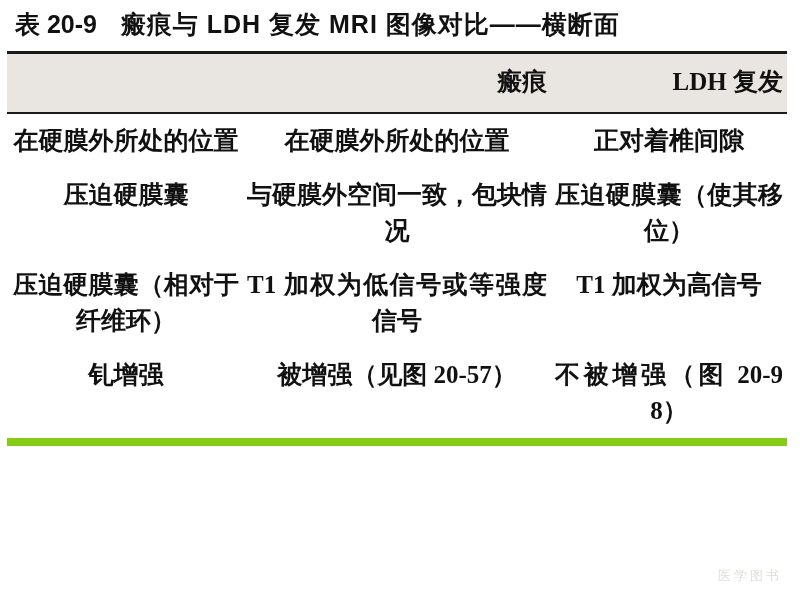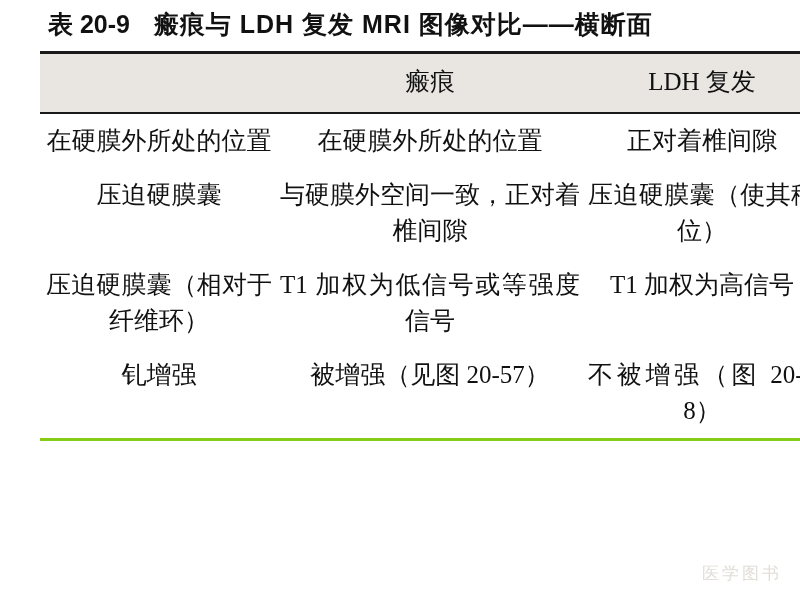--- a/index.html
+++ b/index.html
@@ -12,21 +12,21 @@
     background: #ffffff;
     font-family: "Liberation Serif", "DejaVu Serif", serif;
     color: #111111;
     overflow: hidden;
   }
   .page {
     position: relative;
     width: 800px;
     height: 589px;
     box-sizing: border-box;
-    padding: 0 40px;
+    padding: 0 7px;
   }
   .table-caption {
     font-family: "Liberation Sans", "DejaVu Sans", sans-serif;
     font-weight: bold;
     font-size: 25px;
     letter-spacing: 1px;
     color: #111111;
     padding: 8px 0 10px 8px;
     white-space: nowrap;
   }
@@ -41,33 +41,34 @@
   table.main tr.header-row {
     background: #e9e6e1;
   }
   .rule-top {
     border-top: 3px solid #1a1a1a;
   }
   .rule-mid {
     border-top: 2px solid #1a1a1a;
   }
   .rule-bottom {
-    border-bottom: 3px solid #84cc16;
+    border-bottom: 8px solid #84cc16;
   }
   th, td {
     padding: 0;
     vertical-align: top;
   }
   th.col-h, td.cell {
     font-size: 25px;
     line-height: 1.42;
+    font-weight: bold;
   }
   th.col-h {
-    font-weight: normal;
-    text-align: center;
+    font-weight: bold;
+    text-align: right;
     padding: 10px 4px 12px 4px;
   }
   td.cell {
     padding: 9px 4px 10px 4px;
     text-align: justify;
     text-align-last: center;
     text-justify: inter-ideograph;
     word-break: break-all;
   }
   td.c1 {
@@ -81,21 +82,21 @@
     width: 228px;
   }
   th.h1 { width: 228px; }
   th.h2 { width: 300px; }
   th.h3 { width: 228px; }
   .watermark {
     position: absolute;
     right: 18px;
     bottom: 4px;
     font-family: "Liberation Sans", "DejaVu Sans", sans-serif;
-    font-size: 17px;
+    font-size: 13px;
     color: #e2ded8;
     letter-spacing: 3px;
     user-select: none;
   }
 </style>
 </head>
 <body>
 
 <div class="page">
 
@@ -110,21 +111,21 @@
         <th class="col-h h2 rule-top">瘢痕</th>
         <th class="col-h h3 rule-top">LDH 复发</th>
       </tr>
       <tr>
         <td class="cell c1 rule-mid">在硬膜外所处的位置</td>
         <td class="cell c2 rule-mid">在硬膜外所处的位置</td>
         <td class="cell c3 rule-mid">正对着椎间隙</td>
       </tr>
       <tr>
         <td class="cell c1">压迫硬膜囊</td>
-        <td class="cell c2">与硬膜外空间一致，正对着椎间隙</td>
+        <td class="cell c2">与硬膜外空间一致，包块情况</td>
         <td class="cell c3">压迫硬膜囊（使其移位）</td>
       </tr>
       <tr>
         <td class="cell c1">压迫硬膜囊（相对于纤维环）</td>
         <td class="cell c2">T1 加权为低信号或等强度信号</td>
         <td class="cell c3">T1 加权为高信号</td>
       </tr>
       <tr>
         <td class="cell c1 rule-bottom">钆增强</td>
         <td class="cell c2 rule-bottom">被增强（见图 20-57）</td>

